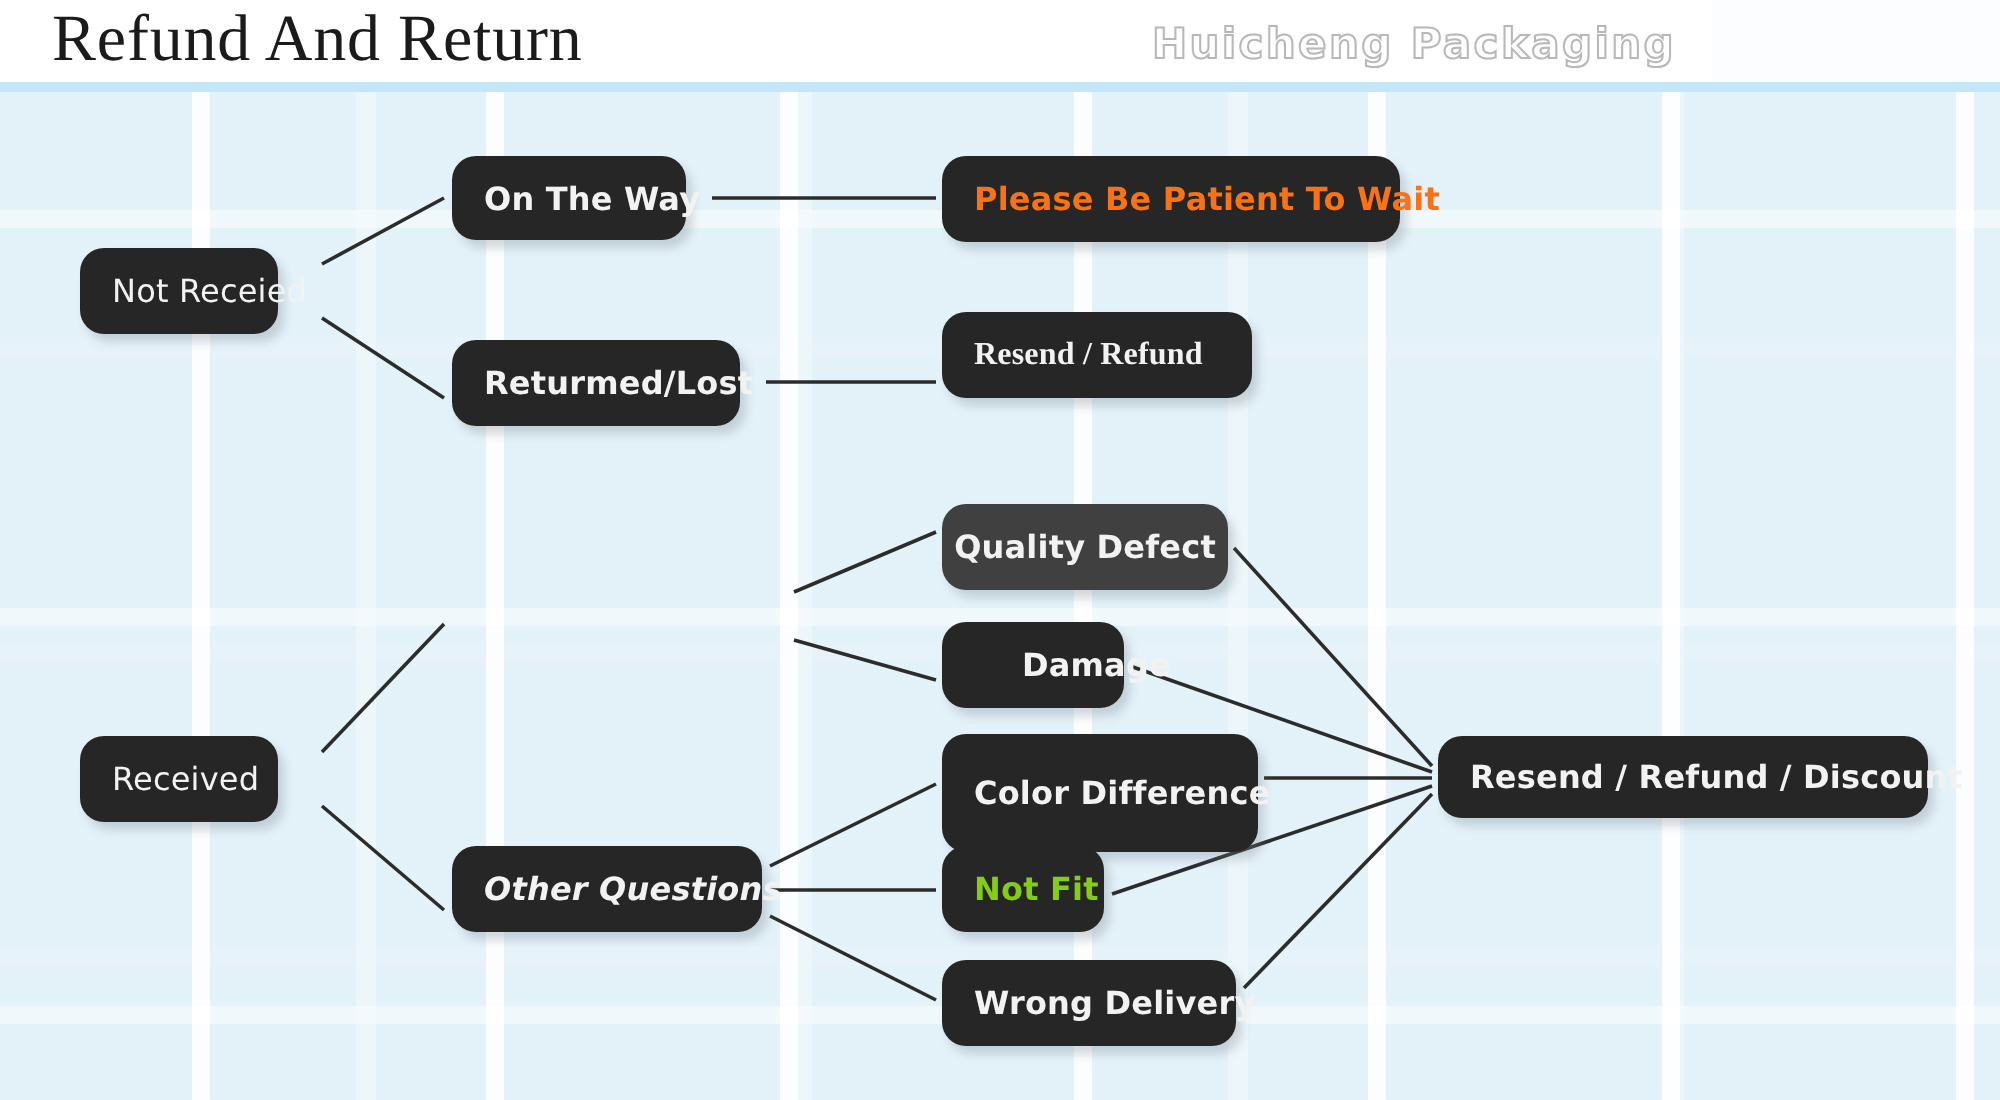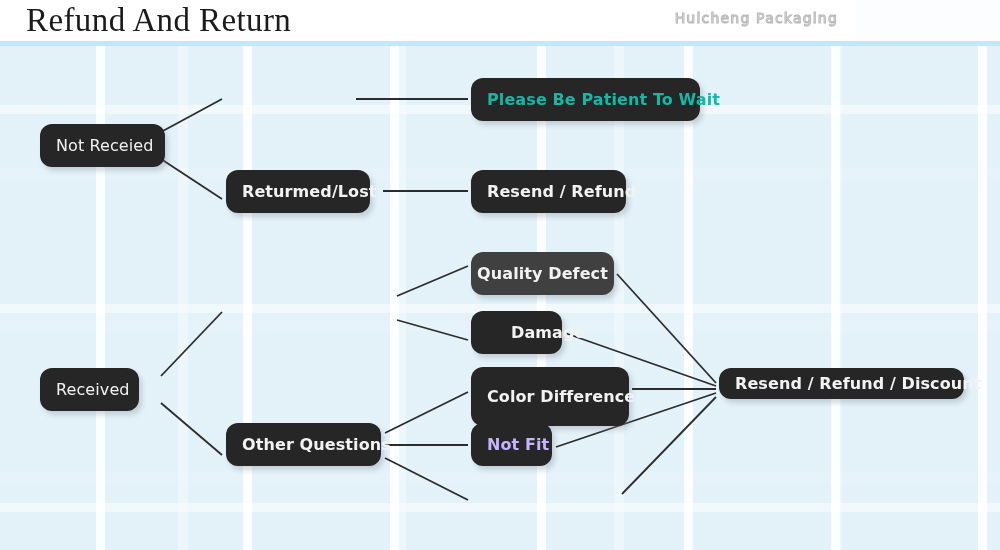--- a/index.html
+++ b/index.html
@@ -73,22 +73,22 @@
     font-size: 33px;
     color: #1b1b1b;
     letter-spacing: 0.4px;
     white-space: nowrap;
   }
   .brand {
     position: absolute;
     right: 18px;
     top: 10px;
     font-family: "DejaVu Sans", sans-serif;
-    font-size: 14px;
-    font-weight: normal;
+    font-size: 21px;
+    font-weight: bold;
     letter-spacing: 1.2px;
     color: #ffffff;
     -webkit-text-stroke: 1px #b8b8b8;
     text-shadow: 0 0 1px rgba(170,170,170,0.55);
     white-space: nowrap;
   }
   .header-rule {
     position: absolute;
     left: 0;
     top: 41px;
@@ -159,48 +159,54 @@
       <line x1="385" y1="445" x2="468" y2="445" stroke="#2c2c2c" stroke-width="1.8"></line>
       <line x1="385" y1="458" x2="468" y2="500" stroke="#2c2c2c" stroke-width="1.8"></line>
       <line x1="617" y1="274" x2="716" y2="383" stroke="#2c2c2c" stroke-width="1.8"></line>
       <line x1="565" y1="333" x2="716" y2="386" stroke="#2c2c2c" stroke-width="1.8"></line>
       <line x1="632" y1="389" x2="716" y2="389" stroke="#2c2c2c" stroke-width="1.8"></line>
       <line x1="556" y1="447" x2="716" y2="393" stroke="#2c2c2c" stroke-width="1.8"></line>
       <line x1="622" y1="494" x2="716" y2="397" stroke="#2c2c2c" stroke-width="1.8"></line>
     </svg>
 
   <div class="diagram" id="node-layer">
-      <div class="node soft" style="left: 40px; top: 124px; width: 125px; height: 43px; background: rgb(38, 38, 38); color: rgb(242, 242, 242);">
+      <div class="node soft" style="left: 40px; top: 124px; width: 99px; height: 43px; background: rgb(38, 38, 38); color: rgb(242, 242, 242);">
         <span>Not Receied</span>
       </div>
       <div class="node soft" style="left: 40px; top: 368px; width: 99px; height: 43px; background: rgb(38, 38, 38); color: rgb(242, 242, 242);">
         <span>Received</span>
       </div>
+      <div class="node" style="left: 226px; top: 78px; width: 117px; height: 42px; background: rgb(38, 38, 38); color: rgb(242, 242, 242);">
+        <span>On The Way</span>
+      </div>
       <div class="node" style="left: 226px; top: 170px; width: 144px; height: 43px; background: rgb(38, 38, 38); color: rgb(242, 242, 242);">
         <span>Returmed/Lost</span>
       </div>
-      <div class="node" style="left: 226px; top: 423px; width: 155px; height: 43px; background: rgb(38, 38, 38); color: rgb(242, 242, 242);">
+      <div class="node" style="left: 226px; top: 423px; width: 155px; height: 43px; background: rgb(38, 38, 38); color: rgb(242, 242, 242); font-style: italic;">
         <span>Other Questions</span>
       </div>
-      <div class="node" style="left: 471px; top: 78px; width: 229px; height: 43px; background: rgb(38, 38, 38); color: #14b8a6;">
+      <div class="node" style="left: 471px; top: 78px; width: 229px; height: 43px; background: rgb(38, 38, 38); color: #f97316;">
         <span>Please Be Patient To Wait</span>
       </div>
-      <div class="node" style="left: 471px; top: 170px; width: 155px; height: 43px; background: rgb(38, 38, 38); color: rgb(242, 242, 242);">
+      <div class="node" style="left: 471px; top: 156px; width: 155px; height: 43px; background: rgb(38, 38, 38); color: rgb(242, 242, 242); font-family: Liberation Serif, serif;">
         <span>Resend / Refund</span>
       </div>
       <div class="node" style="left: 471px; top: 252px; width: 143px; height: 43px; background: #404040; color: rgb(242, 242, 242); justify-content: center;">
         <span>Quality Defect</span>
       </div>
       <div class="node" style="left: 471px; top: 311px; width: 91px; height: 43px; background: rgb(38, 38, 38); color: rgb(242, 242, 242); padding-left: 40px;">
         <span>Damage</span>
       </div>
       <div class="node" style="left: 471px; top: 367px; width: 158px; height: 59px; background: rgb(38, 38, 38); color: rgb(242, 242, 242);">
         <span>Color Difference</span>
       </div>
-      <div class="node" style="left: 471px; top: 423px; width: 81px; height: 43px; background: rgb(38, 38, 38); color: #c4b5fd;">
+      <div class="node" style="left: 471px; top: 423px; width: 81px; height: 43px; background: rgb(38, 38, 38); color: #84cc16;">
         <span>Not Fit</span>
       </div>
-      <div class="node" style="left: 719px; top: 368px; width: 245px; height: 31px; background: rgb(38, 38, 38); color: rgb(242, 242, 242);">
+      <div class="node" style="left: 471px; top: 480px; width: 147px; height: 43px; background: rgb(38, 38, 38); color: rgb(242, 242, 242);">
+        <span>Wrong Delivery</span>
+      </div>
+      <div class="node" style="left: 719px; top: 368px; width: 245px; height: 41px; background: rgb(38, 38, 38); color: rgb(242, 242, 242);">
         <span>Resend / Refund / Discount</span>
       </div>
     </div>
 
 </div>
 
 </body></html>

